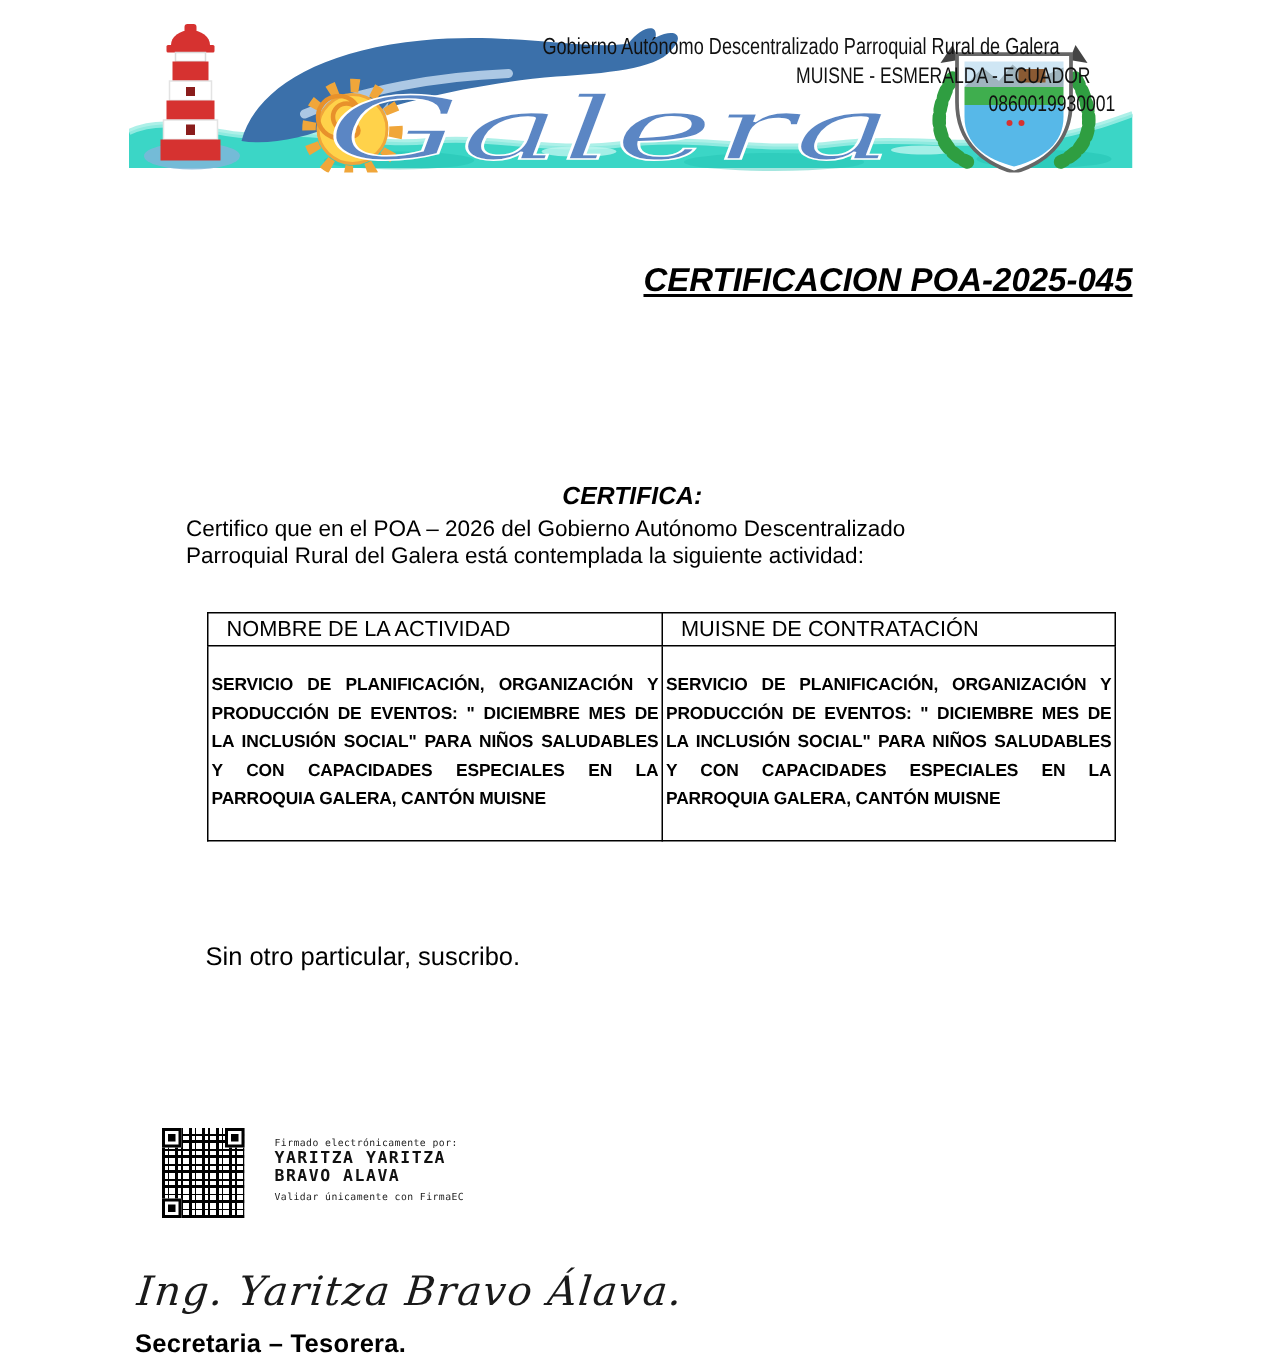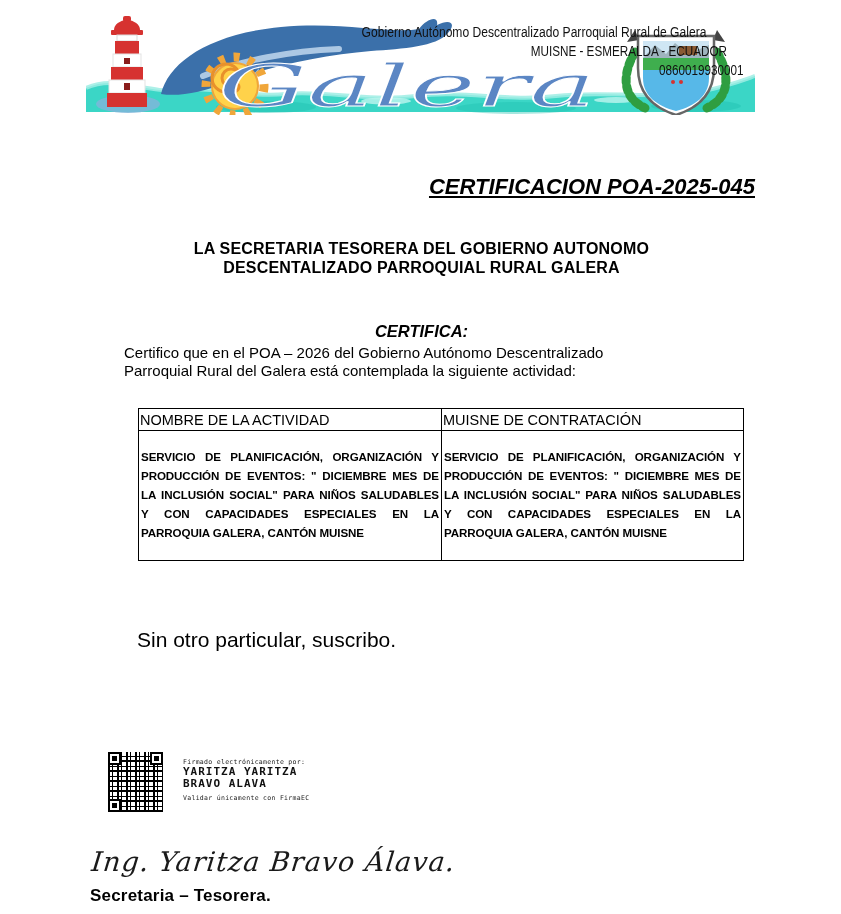--- a/index.html
+++ b/index.html
@@ -33,30 +33,30 @@
   }
   .certifica{
     position:absolute;left:88px;top:322px;width:667px;text-align:center;
     font-size:16.5px;font-weight:bold;font-style:italic;
   }
   .certifica span{}
   .intro-par{
     position:absolute;left:124px;top:344px;width:482px;
     font-size:15px;line-height:18px;
   }
-  .closing{position:absolute;left:137px;top:628px;font-size:21px;}
+  .closing{position:absolute;left:137px;top:628px;font-size:17px;}
   
   .poa-table{
     position:absolute;left:138px;top:408px;width:605px;
     border-collapse:collapse;table-layout:fixed;
   }
   .poa-table th,.poa-table td{border:1.5px solid #000;}
   .poa-table th{
     height:19px;font-size:14.5px;font-weight:normal;text-align:left;
-    padding:1px 2px 1px 1px;white-space:nowrap;overflow:hidden;
+    padding:1px 2px 1px 12px;white-space:nowrap;overflow:hidden;
   }
   .poa-table td{
     vertical-align:top;font-size:11.6px;font-weight:bold;line-height:19px;
     text-align:justify;padding:16px 2px 18px 2px;letter-spacing:-0.1px;
   }
   
   .esign{position:absolute;left:108px;top:752px;display:flex;align-items:flex-start;}
   .qr{
     position:relative;width:55px;height:60px;flex:0 0 auto;
     background:
@@ -151,24 +151,20 @@
       <div class="org-l2"><span class="cond">MUISNE - ESMERALDA - ECUADOR</span></div>
       <div class="org-l3"><span class="cond">0860019930001</span></div>
     </div>
   </div>
 
 
   <div class="cert-title">
     <span>CERTIFICACION POA-2025-045</span>
   </div>
 
-  <div class="issuer-heading">
-    <div>LA SECRETARIA TESORERA DEL GOBIERNO AUTONOMO</div>
-    <div>DESCENTALIZADO PARROQUIAL RURAL GALERA</div>
-  </div>
 
   <div class="certifica">
     <span>CERTIFICA:</span>
   </div>
 
   <div class="intro-par">Certifico que en el POA – 2026 del Gobierno Autónomo Descentralizado Parroquial Rural del Galera está contemplada la siguiente actividad:</div>
 
   <table class="poa-table">
     <colgroup>
         <col style="width:303px">

